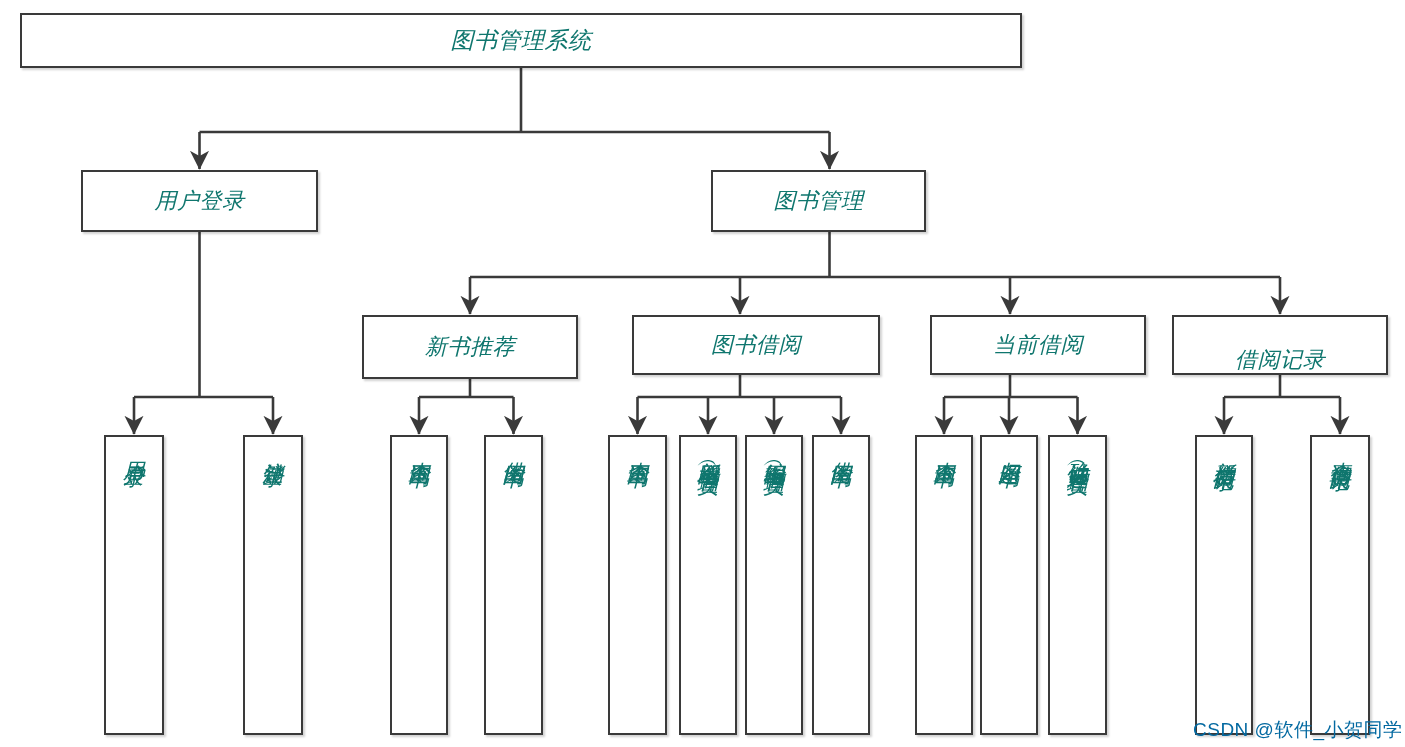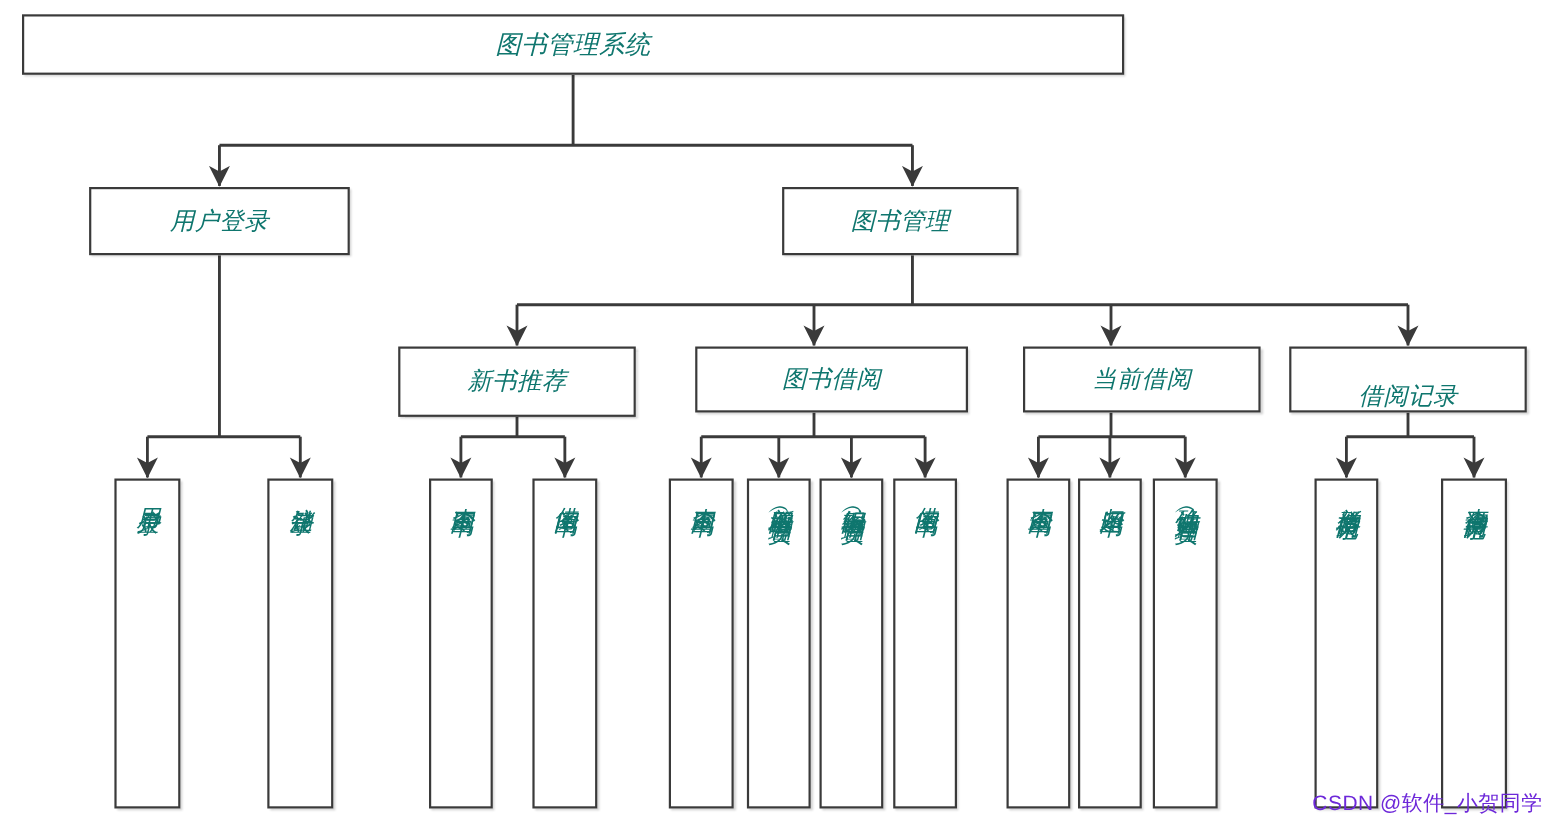--- a/index.html
+++ b/index.html
@@ -52,21 +52,21 @@
     writing-mode: vertical-rl;
     text-orientation: upright;
     white-space: nowrap;
     font-size: 21px;
     letter-spacing: 2px;
     line-height: 1;
   }
   .node.root .label { font-size: 23px; }
   .watermark {
     position: absolute;
-    color: #6d28d9;
+    color: #0369a1;
     font-size: 19px;
     white-space: nowrap;
     letter-spacing: 0.5px;
   }
 </style>
 </head>
 <body>
 
 <div id="canvas">
 

